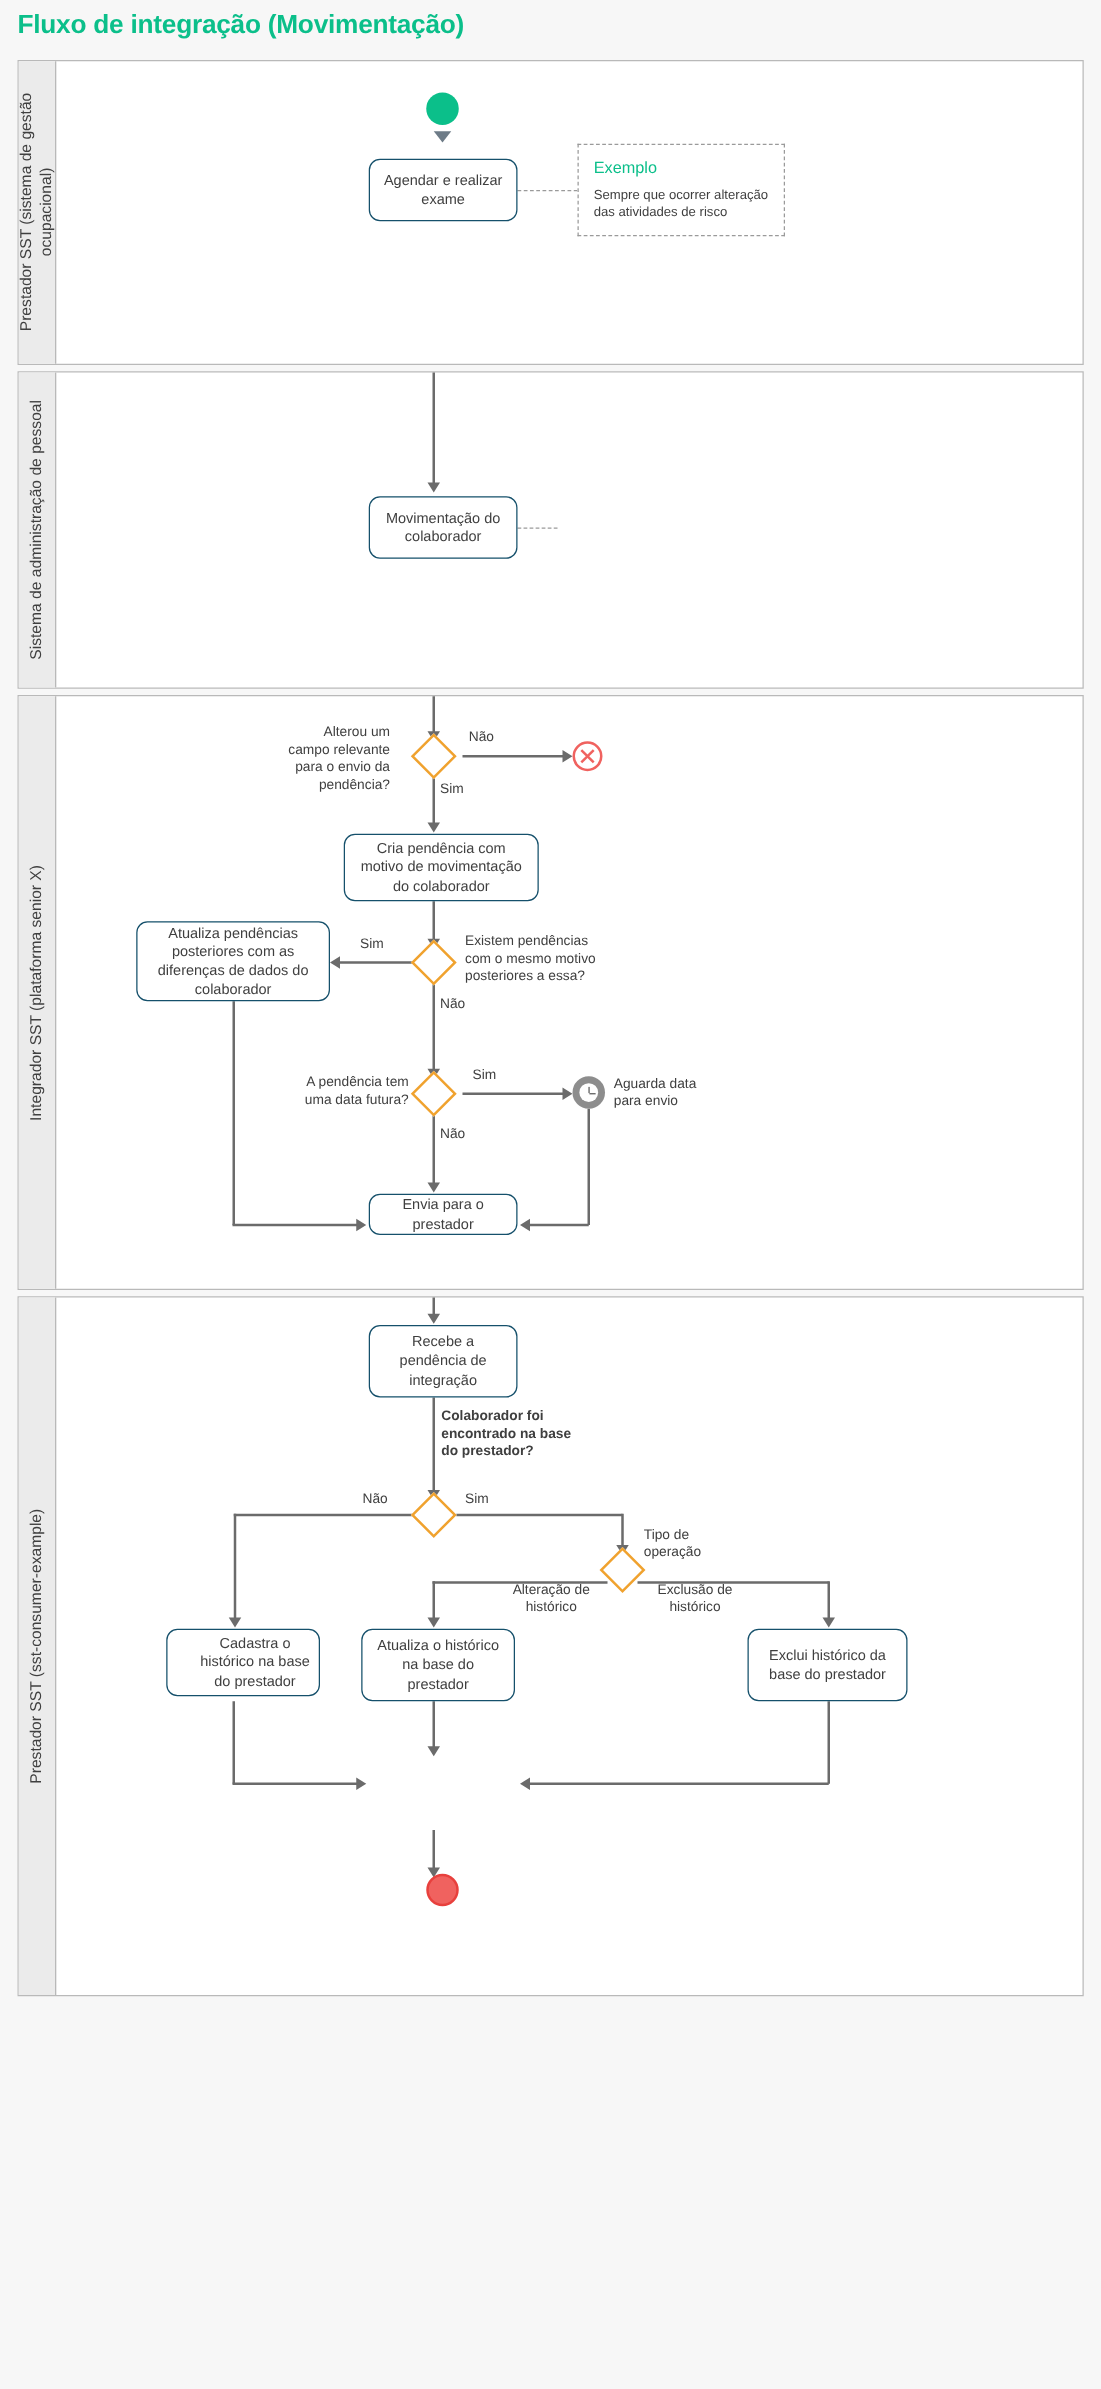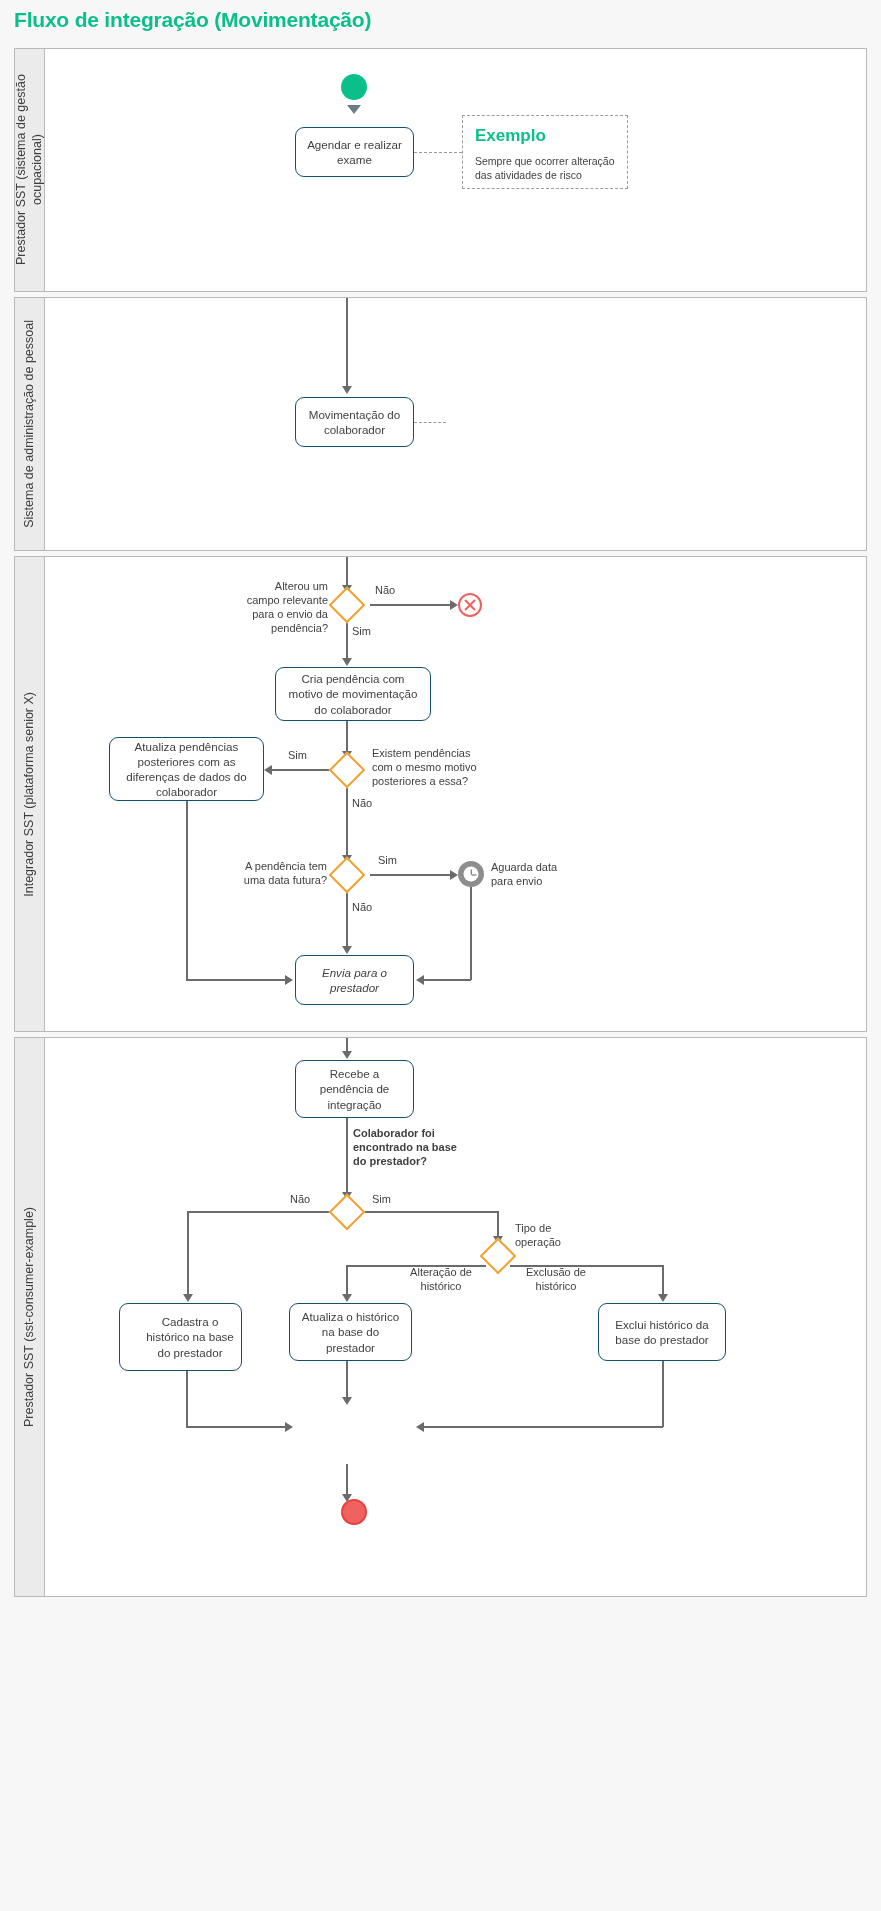--- a/index.html
+++ b/index.html
@@ -187,22 +187,22 @@
 
   
   .annot {
     position: absolute;
     border: 1px dashed #9a9a9a;
     background: #fff;
     padding: 10px 12px;
     z-index: 3;
   }
   .annot-title {
-    font-size: 17px;
-    font-weight: bold;
+    font-size: 13px;
+    font-weight: normal;
     color: #0bbf8a;
     margin-bottom: 9px;
   }
   .annot-text {
     font-size: 10.5px;
     color: #3f3f3f;
     line-height: 1.32;
     white-space: pre-line;
   }
   .dashed-link {
@@ -262,21 +262,21 @@
 <div class="lane" style="top:556px; height:476px; width:853px;">
   <div class="lane-header">
     <span>Integrador SST (plataforma senior X)</span>
   </div>
   <div class="lane-body">
 
     <div class="ln lnv" style="left:301px; top:0px; height:32px;"></div>
     <div class="arr arr-down" style="left:297px; top:28px;"></div>
 
     <div class="gateway" style="left:289px; top:35px;"></div>
-    <div class="note-label" style="left:155px; top:22px; width:128px; text-align:right;">Alterou um
+    <div class="note-label" style="left:139px; top:22px; width:128px; text-align:right;">Alterou um
 campo relevante
 para o envio da
 pendência?</div>
 
     <div class="ln lnh" style="left:325px; top:47px; width:84px;"></div>
     <div class="arr arr-right" style="left:405px; top:43px;"></div>
     <div class="flow-label" style="left:330px; top:27px;">Não</div>
     <div class="terminate-event" style="left:413px; top:36px;"></div>
 
     <div class="ln lnv" style="left:301px; top:63px; height:44px;"></div>
@@ -319,21 +319,21 @@
     <div class="timer-event" style="left:413px; top:304px;">
       <div class="clock"></div>
     </div>
     <div class="note-label" style="left:446px; top:303px; width:100px; text-align:left;">Aguarda data
 para envio</div>
 
     <div class="ln lnv" style="left:301px; top:333px; height:62px;"></div>
     <div class="arr arr-down" style="left:297px; top:389px;"></div>
     <div class="flow-label" style="left:307px; top:344px;">Não</div>
 
-    <div class="task" style="left:250px; top:398px; width:119px; height:50px;font-style:italic;">Envia para o
+    <div class="task" style="left:250px; top:398px; width:119px; height:33px;">Envia para o
 prestador</div>
 
     <div class="ln lnv" style="left:141px; top:244px; height:179px;"></div>
     <div class="ln lnh" style="left:141px; top:422px; width:100px;"></div>
     <div class="arr arr-right" style="left:240px; top:418px;"></div>
 
     <div class="ln lnv" style="left:425px; top:330px; height:93px;"></div>
     <div class="ln lnh" style="left:379px; top:422px; width:47px;"></div>
     <div class="arr arr-left" style="left:371px; top:418px;"></div>
 
@@ -380,21 +380,21 @@
     <div class="ln lnh" style="left:301px; top:227px; width:140px;"></div>
     <div class="ln lnv" style="left:301px; top:227px; height:34px;"></div>
     <div class="arr arr-down" style="left:297px; top:256px;"></div>
 
     <div class="flow-label" style="left:470px; top:228px; width:82px; text-align:center;">Exclusão de
 histórico</div>
     <div class="ln lnh" style="left:465px; top:227px; width:153px;"></div>
     <div class="ln lnv" style="left:617px; top:227px; height:34px;"></div>
     <div class="arr arr-down" style="left:613px; top:256px;"></div>
 
-    <div class="task" style="left:74px; top:265px; width:123px; height:68px;padding-left:25px;">Cadastra o
+    <div class="task" style="left:88px; top:265px; width:123px; height:54px;padding-left:25px;">Cadastra o
 histórico na base
 do prestador</div>
 
     <div class="task" style="left:244px; top:265px; width:123px; height:58px;">Atualiza o histórico
 na base do
 prestador</div>
 
     <div class="task" style="left:553px; top:265px; width:128px; height:58px;">Exclui histórico da
 base do prestador</div>
 

